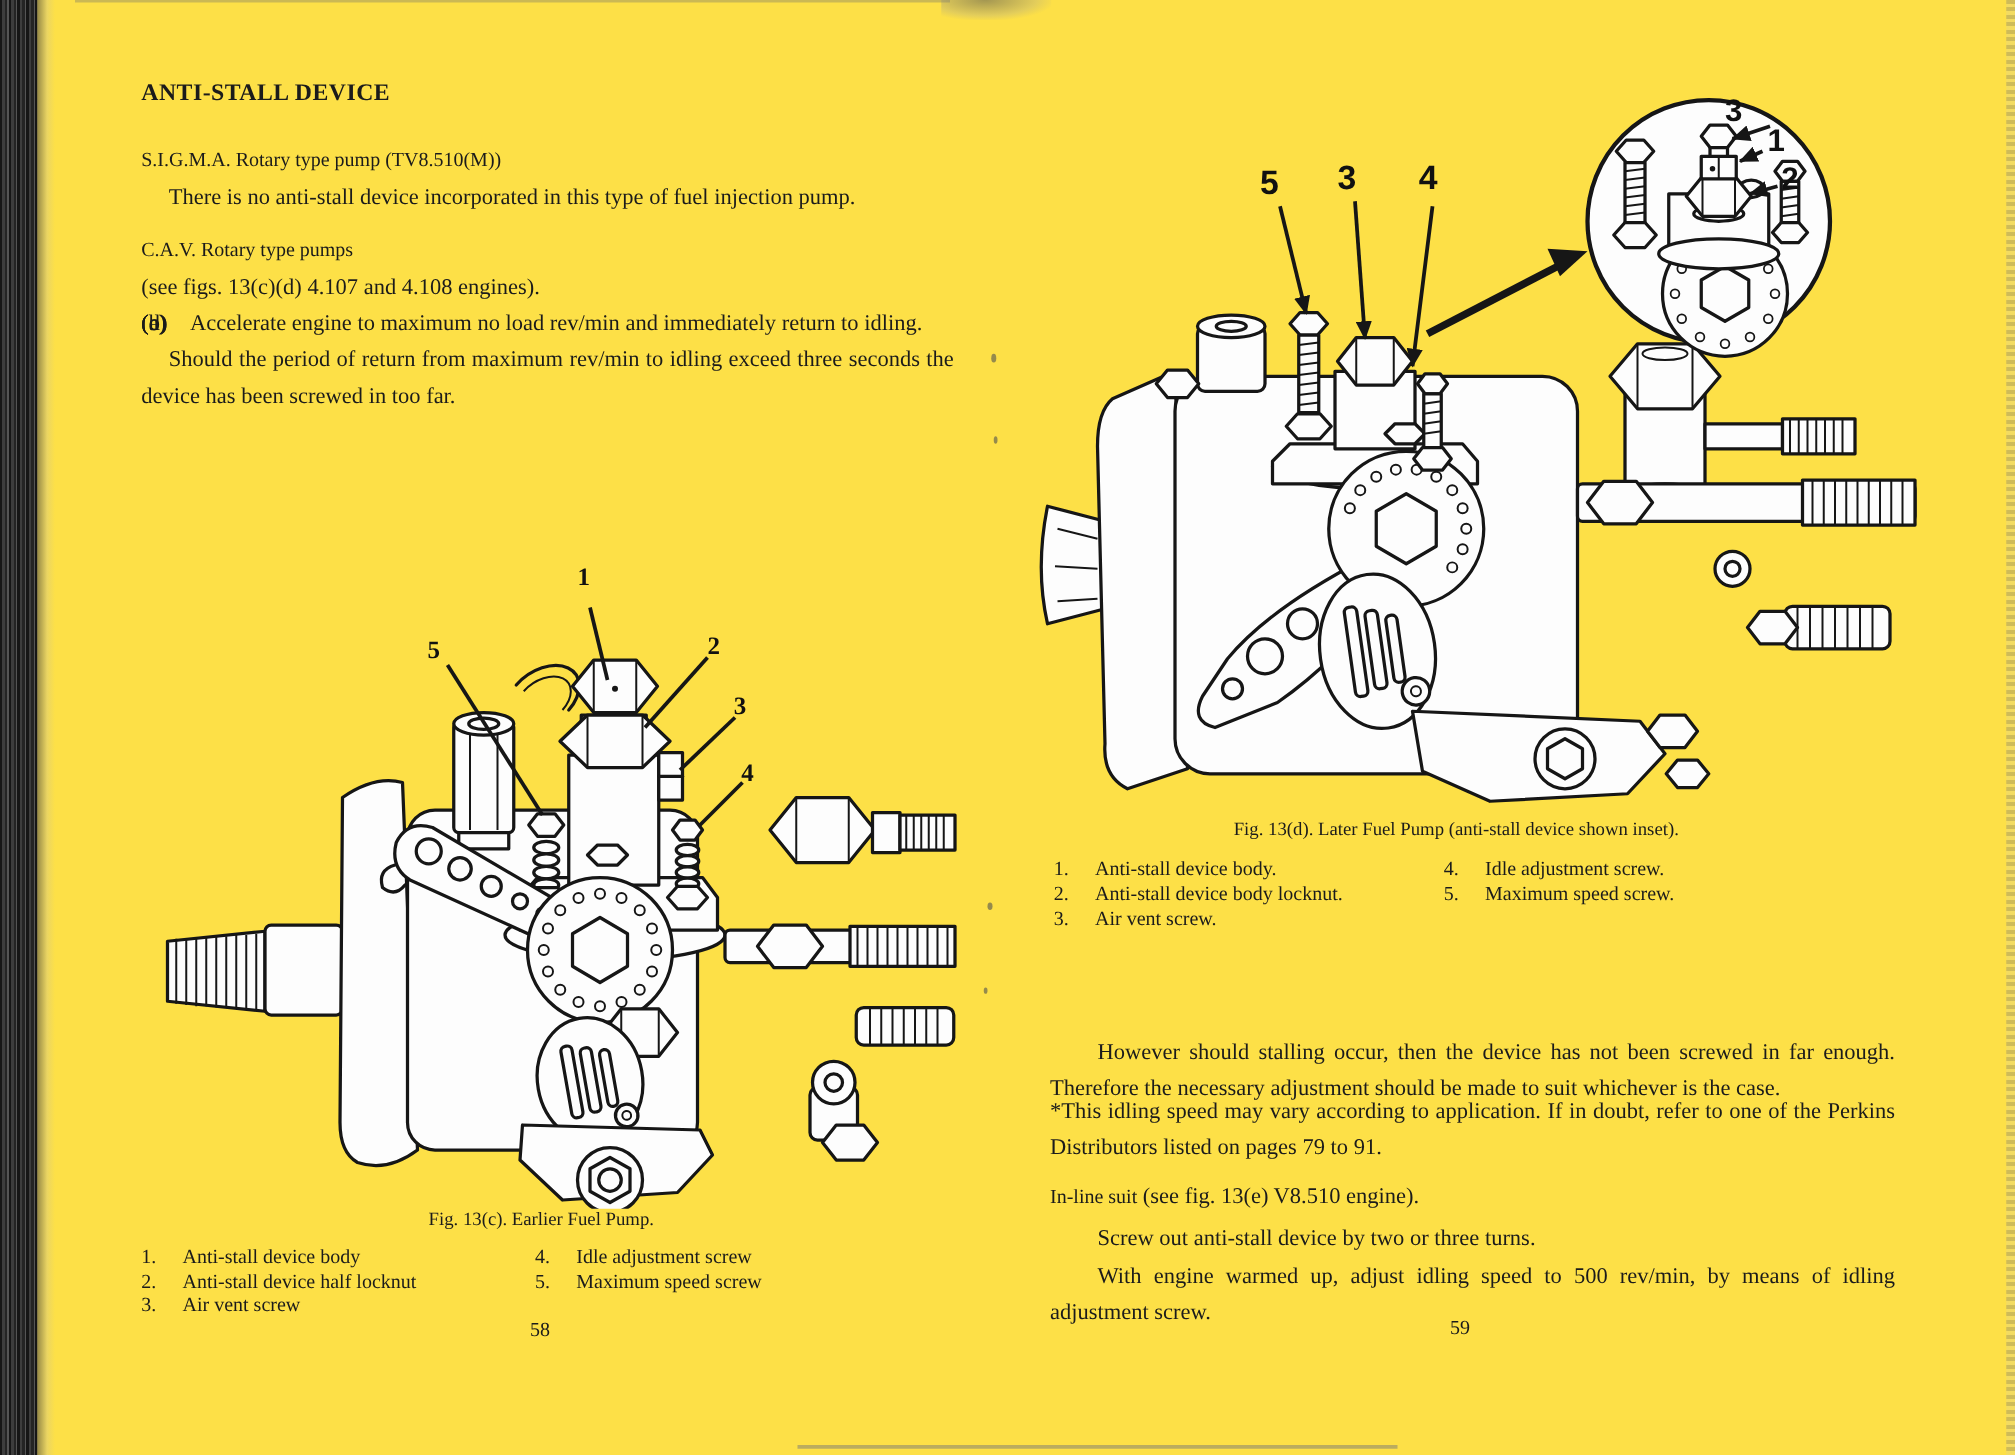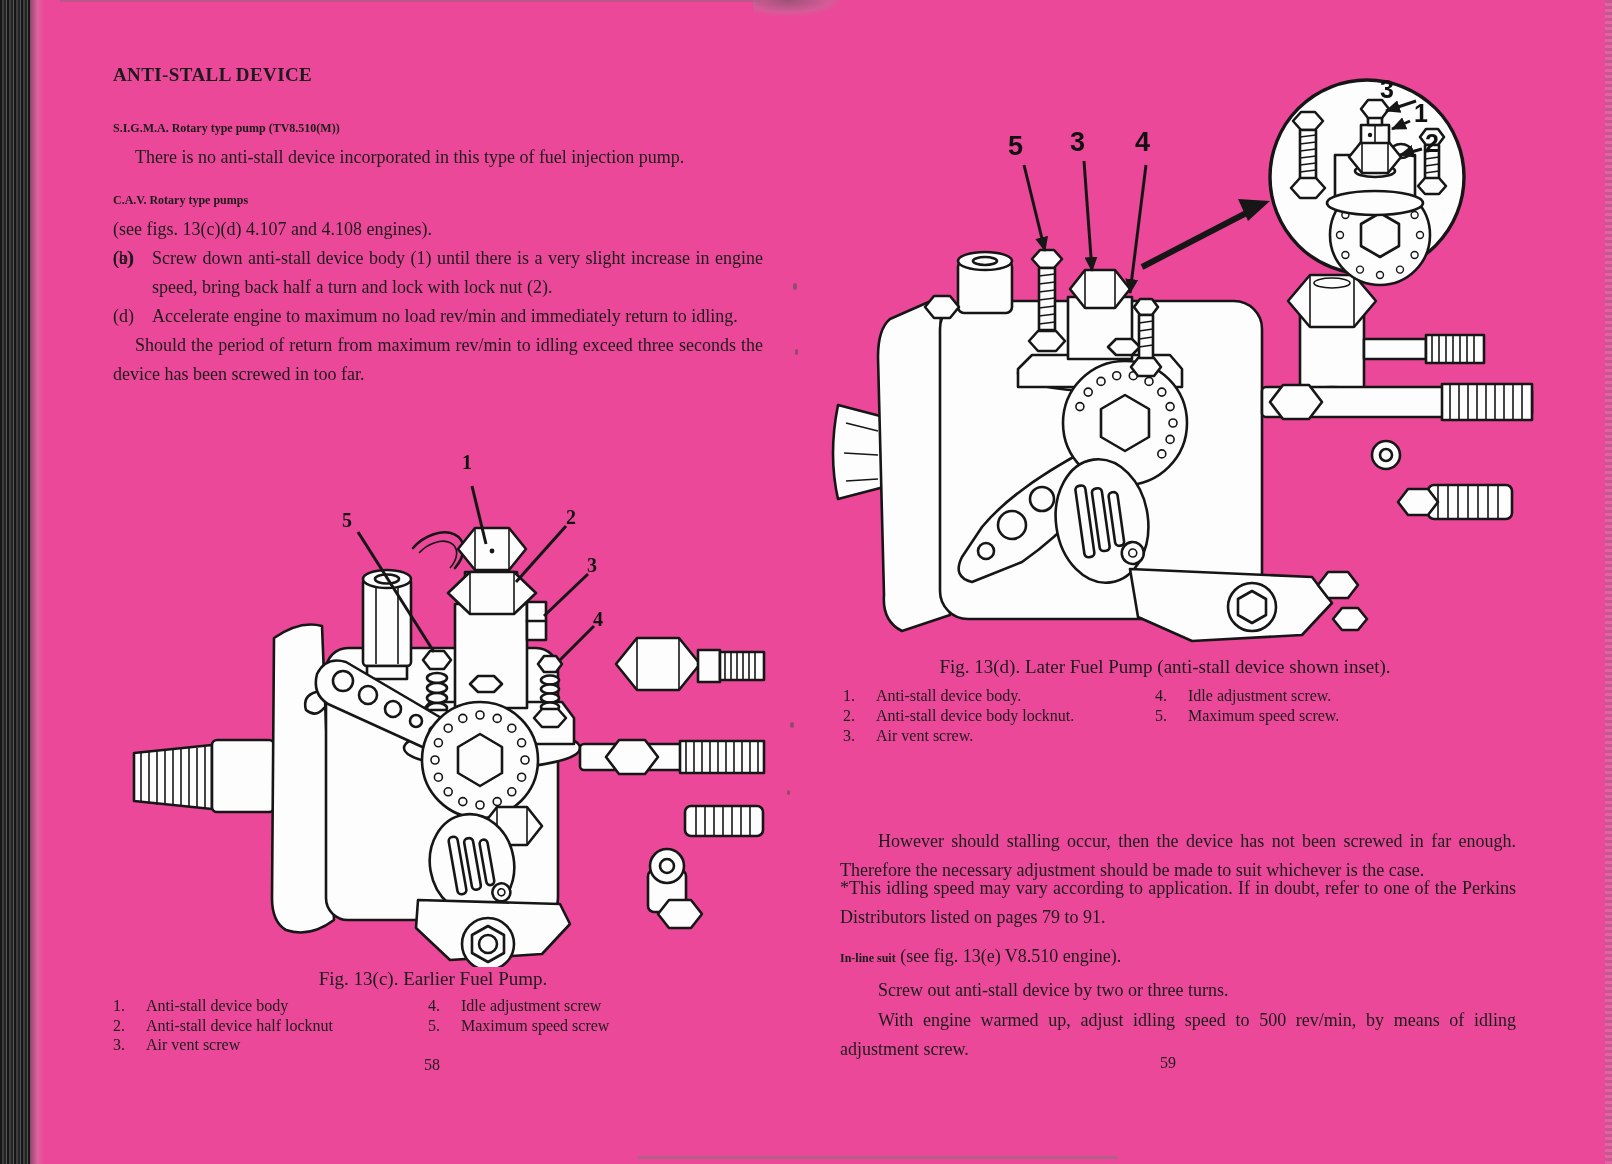--- a/index.html
+++ b/index.html
@@ -1,40 +1,40 @@
 <!DOCTYPE html>
 <html><head>
 <meta charset="utf-8">
 <style>
   html,body{margin:0;padding:0;background:#777;}
-  .sheet{position:relative;width:1612px;height:1164px;background:#ec4899;overflow:hidden;
+  .sheet{position:relative;width:1612px;height:1164px;background:#fde047;overflow:hidden;
          font-family:"Liberation Serif","DejaVu Serif",serif;color:#1b1b1b;}
   
   .binding{position:absolute;left:0;top:0;width:30px;height:1164px;
     background:repeating-linear-gradient(90deg,#161616 0 2px,#3d3d3d 2px 4px,#242424 4px 6px,#555 6px 7px);}
   .binding-fade{position:absolute;left:30px;top:0;width:14px;height:1164px;
     background:linear-gradient(90deg,rgba(70,70,70,.55),rgba(180,180,180,.25) 55%,rgba(255,255,255,0));}
   .edge-right{position:absolute;right:0;top:0;width:7px;height:1164px;
     background:repeating-linear-gradient(180deg,rgba(120,120,120,.35) 0 3px,rgba(200,200,200,.2) 3px 6px);}
   .top-hairline{position:absolute;left:60px;top:0;width:700px;height:2px;background:rgba(110,110,110,.35);}
   .top-smudge{position:absolute;left:753px;top:0;width:88px;height:16px;
     background:radial-gradient(ellipse at 40% 0%,rgba(90,90,90,.55),rgba(150,150,150,.25) 55%,rgba(255,255,255,0) 75%);}
   .bottom-line{position:absolute;left:638px;top:1156px;width:480px;height:3px;background:rgba(120,120,120,.5);}
   .speck{position:absolute;background:rgba(80,80,80,.6);border-radius:50%;}
 
   h1,h2,p{margin:0;padding:0;}
   .t-title{position:absolute;left:113px;top:64px;font-size:19px;font-weight:bold;letter-spacing:.4px;}
-  .t-h2{font-size:12px;font-weight:bold;}
+  .t-h2{font-size:16px;font-weight:normal;}
   .body-col{position:absolute;left:113px;width:650px;font-size:18px;line-height:29px;}
   .p-indent{text-indent:22px;text-align:justify;}
   .just{text-align:justify;}
   .step{position:relative;padding-left:39px;text-align:justify;}
   .step-label{position:absolute;left:0;top:0;}
 
-  .caption{position:absolute;font-size:19px;text-align:center;}
+  .caption{position:absolute;font-size:15px;text-align:center;}
   .legend{position:absolute;font-size:16px;line-height:19.5px;}
   .legend-row{display:flex;margin-bottom:0;}
   .legend-num{width:24px;flex:0 0 24px;}
   .legend-txt{padding-left:9px;white-space:nowrap;}
   .pagenum{position:absolute;font-size:16px;}
 
   .fig{position:absolute;}
   .fig svg{display:block;}
   .co{position:absolute;font-weight:bold;color:#111;line-height:1;}
   .co-s{font-size:20px;}
@@ -75,21 +75,20 @@
       <h2 class="t-h2">C.A.V. Rotary type pumps</h2>
       <p>(see figs. 13(c)(d) 4.107 and 4.108 engines).</p>
       <div class="step">
         <span class="step-label">(a)</span>
       </div>
       <div class="step">
         <span class="step-label">(b)</span>
       </div>
       <div class="step">
         <span class="step-label">(c)</span>
-        <span>Screw down anti-stall device body (1) until there is a very slight increase in engine speed, bring back half a turn and lock with lock nut (2).</span>
       </div>
       <div class="step">
         <span class="step-label">(d)</span>
         <span>Accelerate engine to maximum no load rev/min and immediately return to idling.</span>
       </div>
       <p class="p-indent">Should the period of return from maximum rev/min to idling exceed three seconds the device has been screwed in too far.</p>
     </div>
 
     <div class="fig" style="left:120px;top:452px;width:650px;height:515px;">
       <svg width="650" height="515" viewBox="0 0 650 515">

